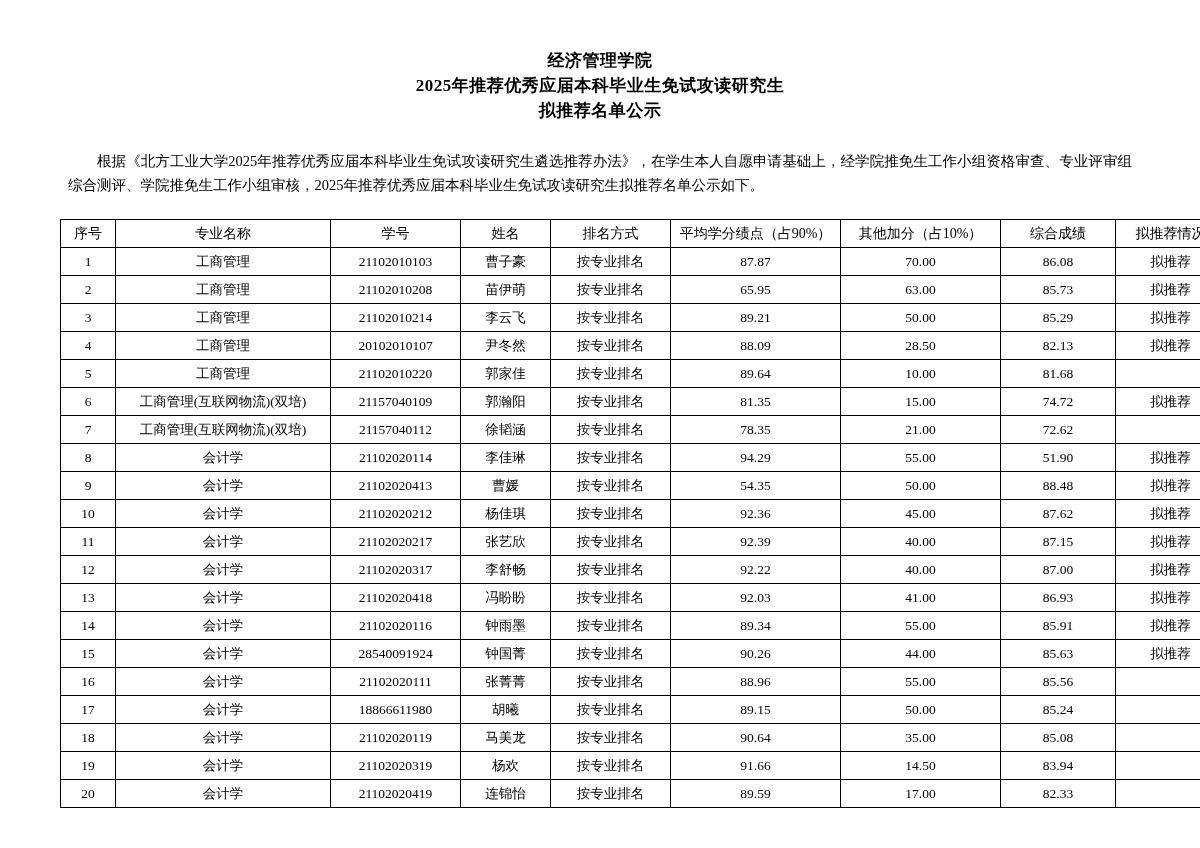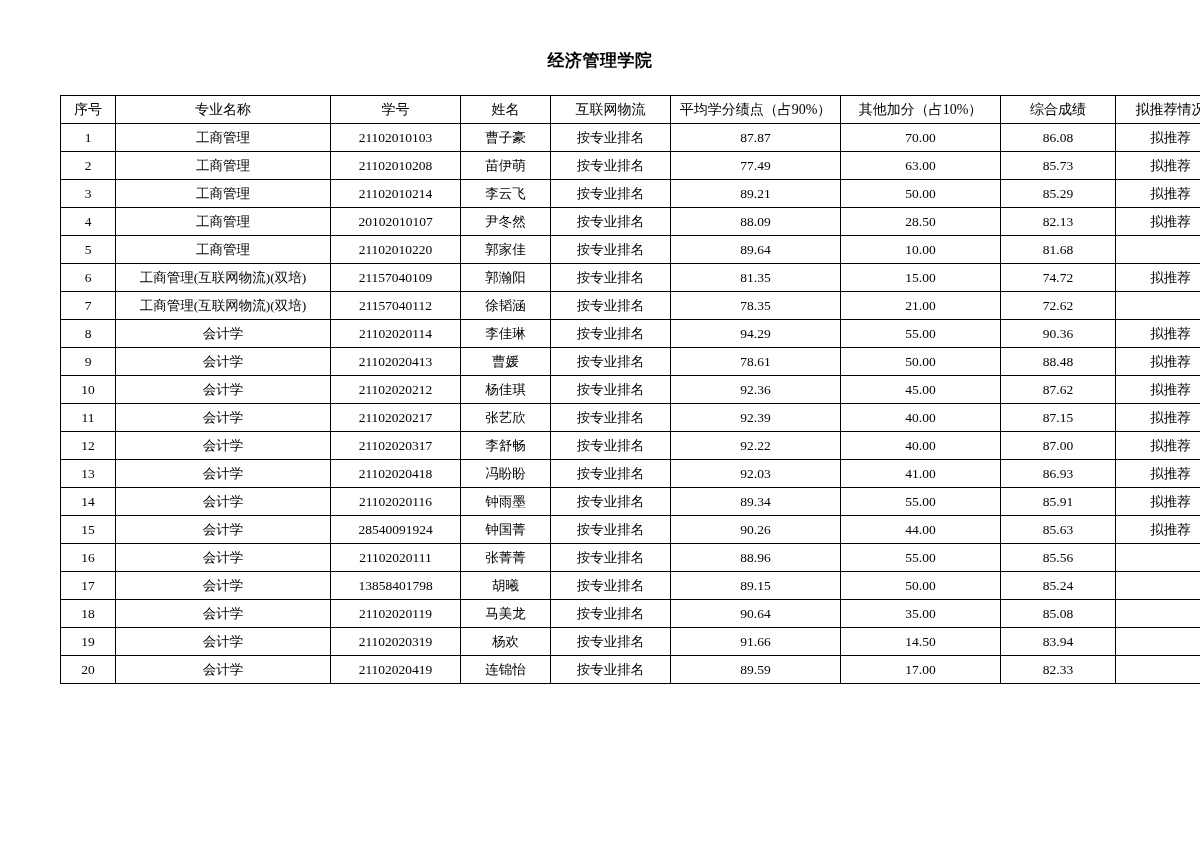--- a/index.html
+++ b/index.html
@@ -73,31 +73,34 @@
     font-size: 12.5px;
   }
 </style>
 </head>
 <body>
 
 <div class="page">
 
   <div class="title-block">
     <div class="title-line">经济管理学院</div>
+    <div class="title-line">2025年推荐优秀应届本科毕业生免试攻读研究生</div>
+    <div class="title-line">拟推荐名单公示</div>
   </div>
 
+  <p class="intro">根据《北方工业大学2025年推荐优秀应届本科毕业生免试攻读研究生遴选推荐办法》，在学生本人自愿申请基础上，经学院推免生工作小组资格审查、专业评审组综合测评、学院推免生工作小组审核，2025年推荐优秀应届本科毕业生免试攻读研究生拟推荐名单公示如下。</p>
 
   <table class="main-table">
     <thead>
       <tr>
         <th class="col-0">序号</th>
         <th class="col-1">专业名称</th>
         <th class="col-2">学号</th>
         <th class="col-3">姓名</th>
-        <th class="col-4">互联网物流</th>
+        <th class="col-4">排名方式</th>
         <th class="col-5">平均学分绩点（占90%）</th>
         <th class="col-6">其他加分（占10%）</th>
         <th class="col-7">综合成绩</th>
         <th class="col-8">拟推荐情况</th>
       </tr>
     </thead>
     <tbody id="table-body">
         <tr>
           <td class="col-0">1</td>
           <td class="col-1">工商管理</td>
@@ -108,21 +111,21 @@
           <td class="col-6">70.00</td>
           <td class="col-7">86.08</td>
           <td class="col-8">拟推荐</td>
         </tr>
         <tr>
           <td class="col-0">2</td>
           <td class="col-1">工商管理</td>
           <td class="col-2">21102010208</td>
           <td class="col-3">苗伊萌</td>
           <td class="col-4">按专业排名</td>
-          <td class="col-5">77.49</td>
+          <td class="col-5">65.95</td>
           <td class="col-6">63.00</td>
           <td class="col-7">85.73</td>
           <td class="col-8">拟推荐</td>
         </tr>
         <tr>
           <td class="col-0">3</td>
           <td class="col-1">工商管理</td>
           <td class="col-2">21102010214</td>
           <td class="col-3">李云飞</td>
           <td class="col-4">按专业排名</td>
@@ -176,30 +179,30 @@
           <td class="col-8"></td>
         </tr>
         <tr>
           <td class="col-0">8</td>
           <td class="col-1">会计学</td>
           <td class="col-2">21102020114</td>
           <td class="col-3">李佳琳</td>
           <td class="col-4">按专业排名</td>
           <td class="col-5">94.29</td>
           <td class="col-6">55.00</td>
-          <td class="col-7">90.36</td>
+          <td class="col-7">51.90</td>
           <td class="col-8">拟推荐</td>
         </tr>
         <tr>
           <td class="col-0">9</td>
           <td class="col-1">会计学</td>
           <td class="col-2">21102020413</td>
           <td class="col-3">曹媛</td>
           <td class="col-4">按专业排名</td>
-          <td class="col-5">78.61</td>
+          <td class="col-5">54.35</td>
           <td class="col-6">50.00</td>
           <td class="col-7">88.48</td>
           <td class="col-8">拟推荐</td>
         </tr>
         <tr>
           <td class="col-0">10</td>
           <td class="col-1">会计学</td>
           <td class="col-2">21102020212</td>
           <td class="col-3">杨佳琪</td>
           <td class="col-4">按专业排名</td>
@@ -270,21 +273,21 @@
           <td class="col-3">张菁菁</td>
           <td class="col-4">按专业排名</td>
           <td class="col-5">88.96</td>
           <td class="col-6">55.00</td>
           <td class="col-7">85.56</td>
           <td class="col-8"></td>
         </tr>
         <tr>
           <td class="col-0">17</td>
           <td class="col-1">会计学</td>
-          <td class="col-2">13858401798</td>
+          <td class="col-2">18866611980</td>
           <td class="col-3">胡曦</td>
           <td class="col-4">按专业排名</td>
           <td class="col-5">89.15</td>
           <td class="col-6">50.00</td>
           <td class="col-7">85.24</td>
           <td class="col-8"></td>
         </tr>
         <tr>
           <td class="col-0">18</td>
           <td class="col-1">会计学</td>

